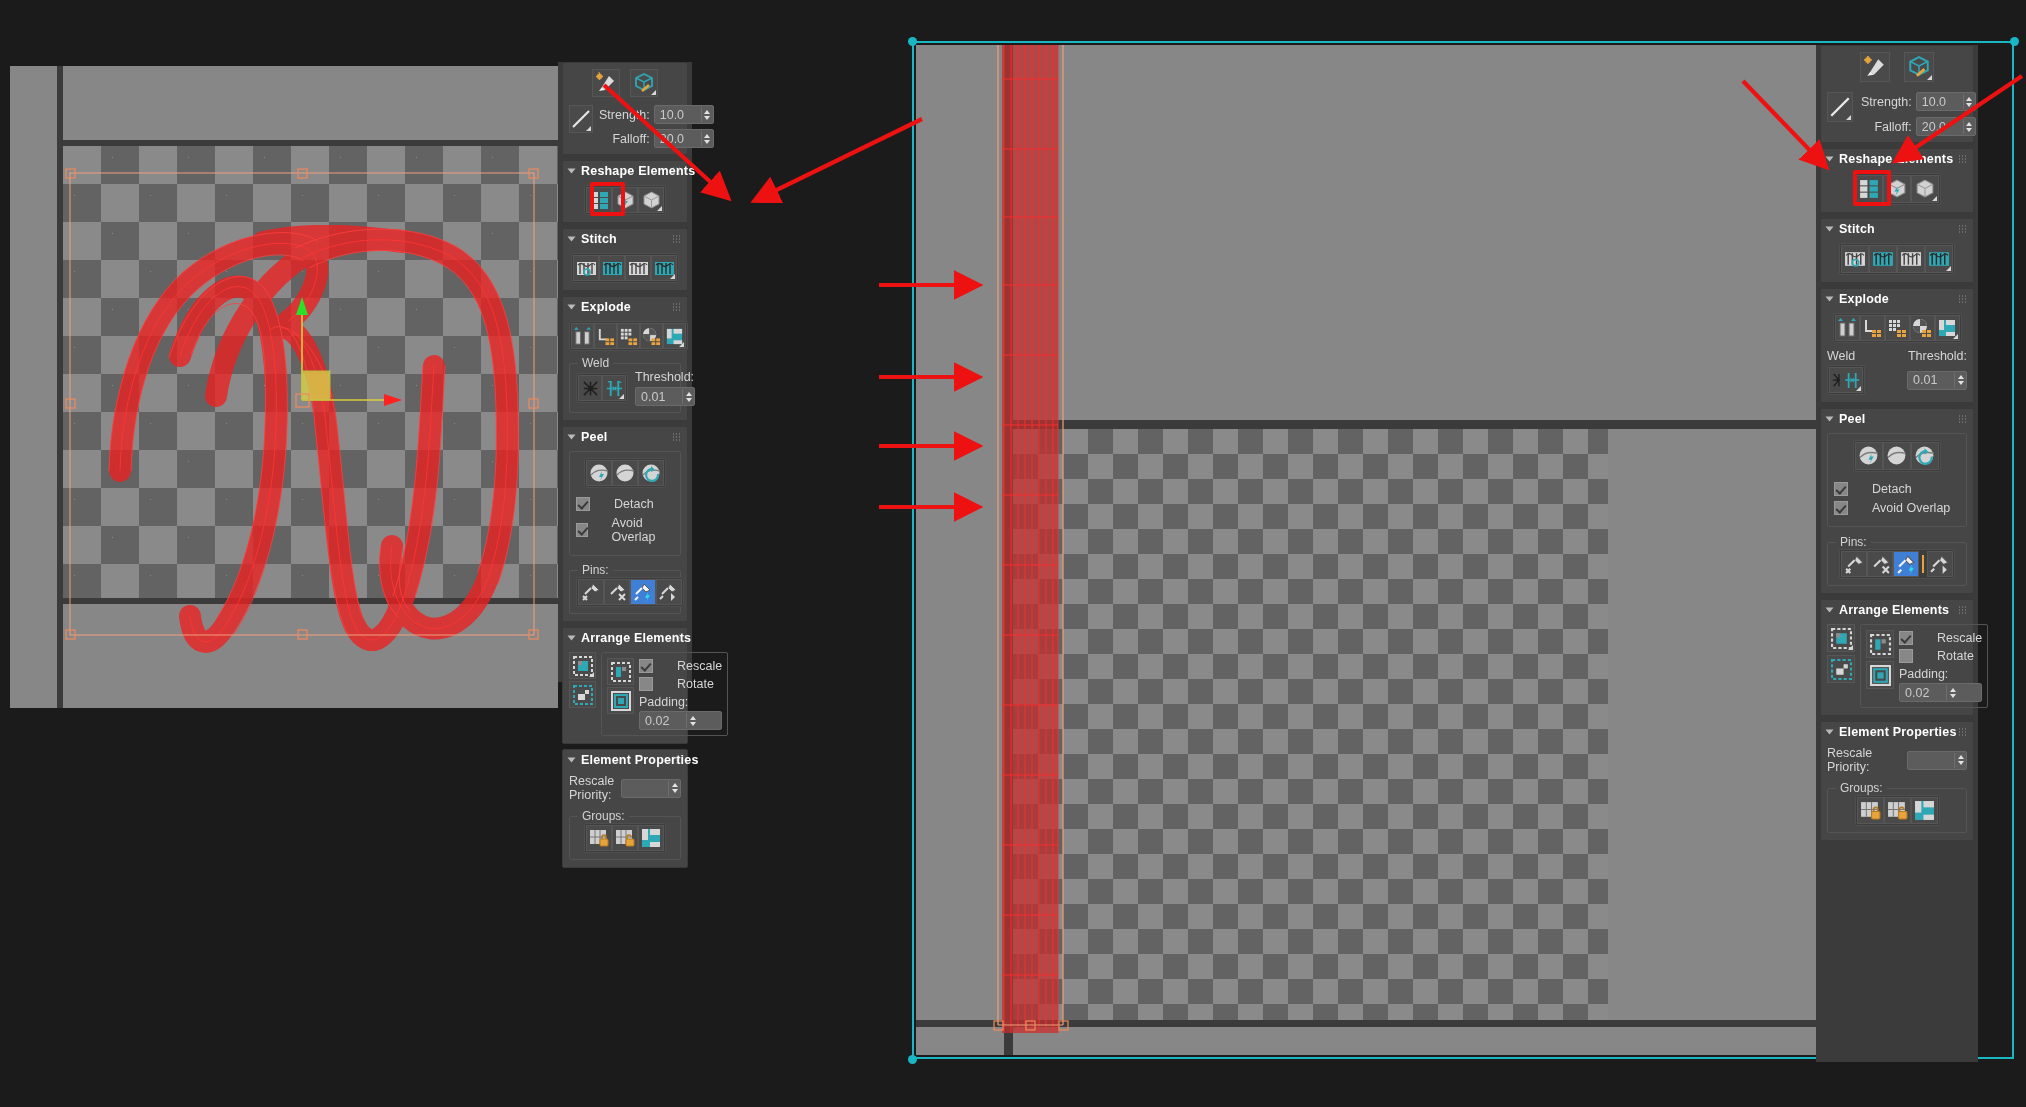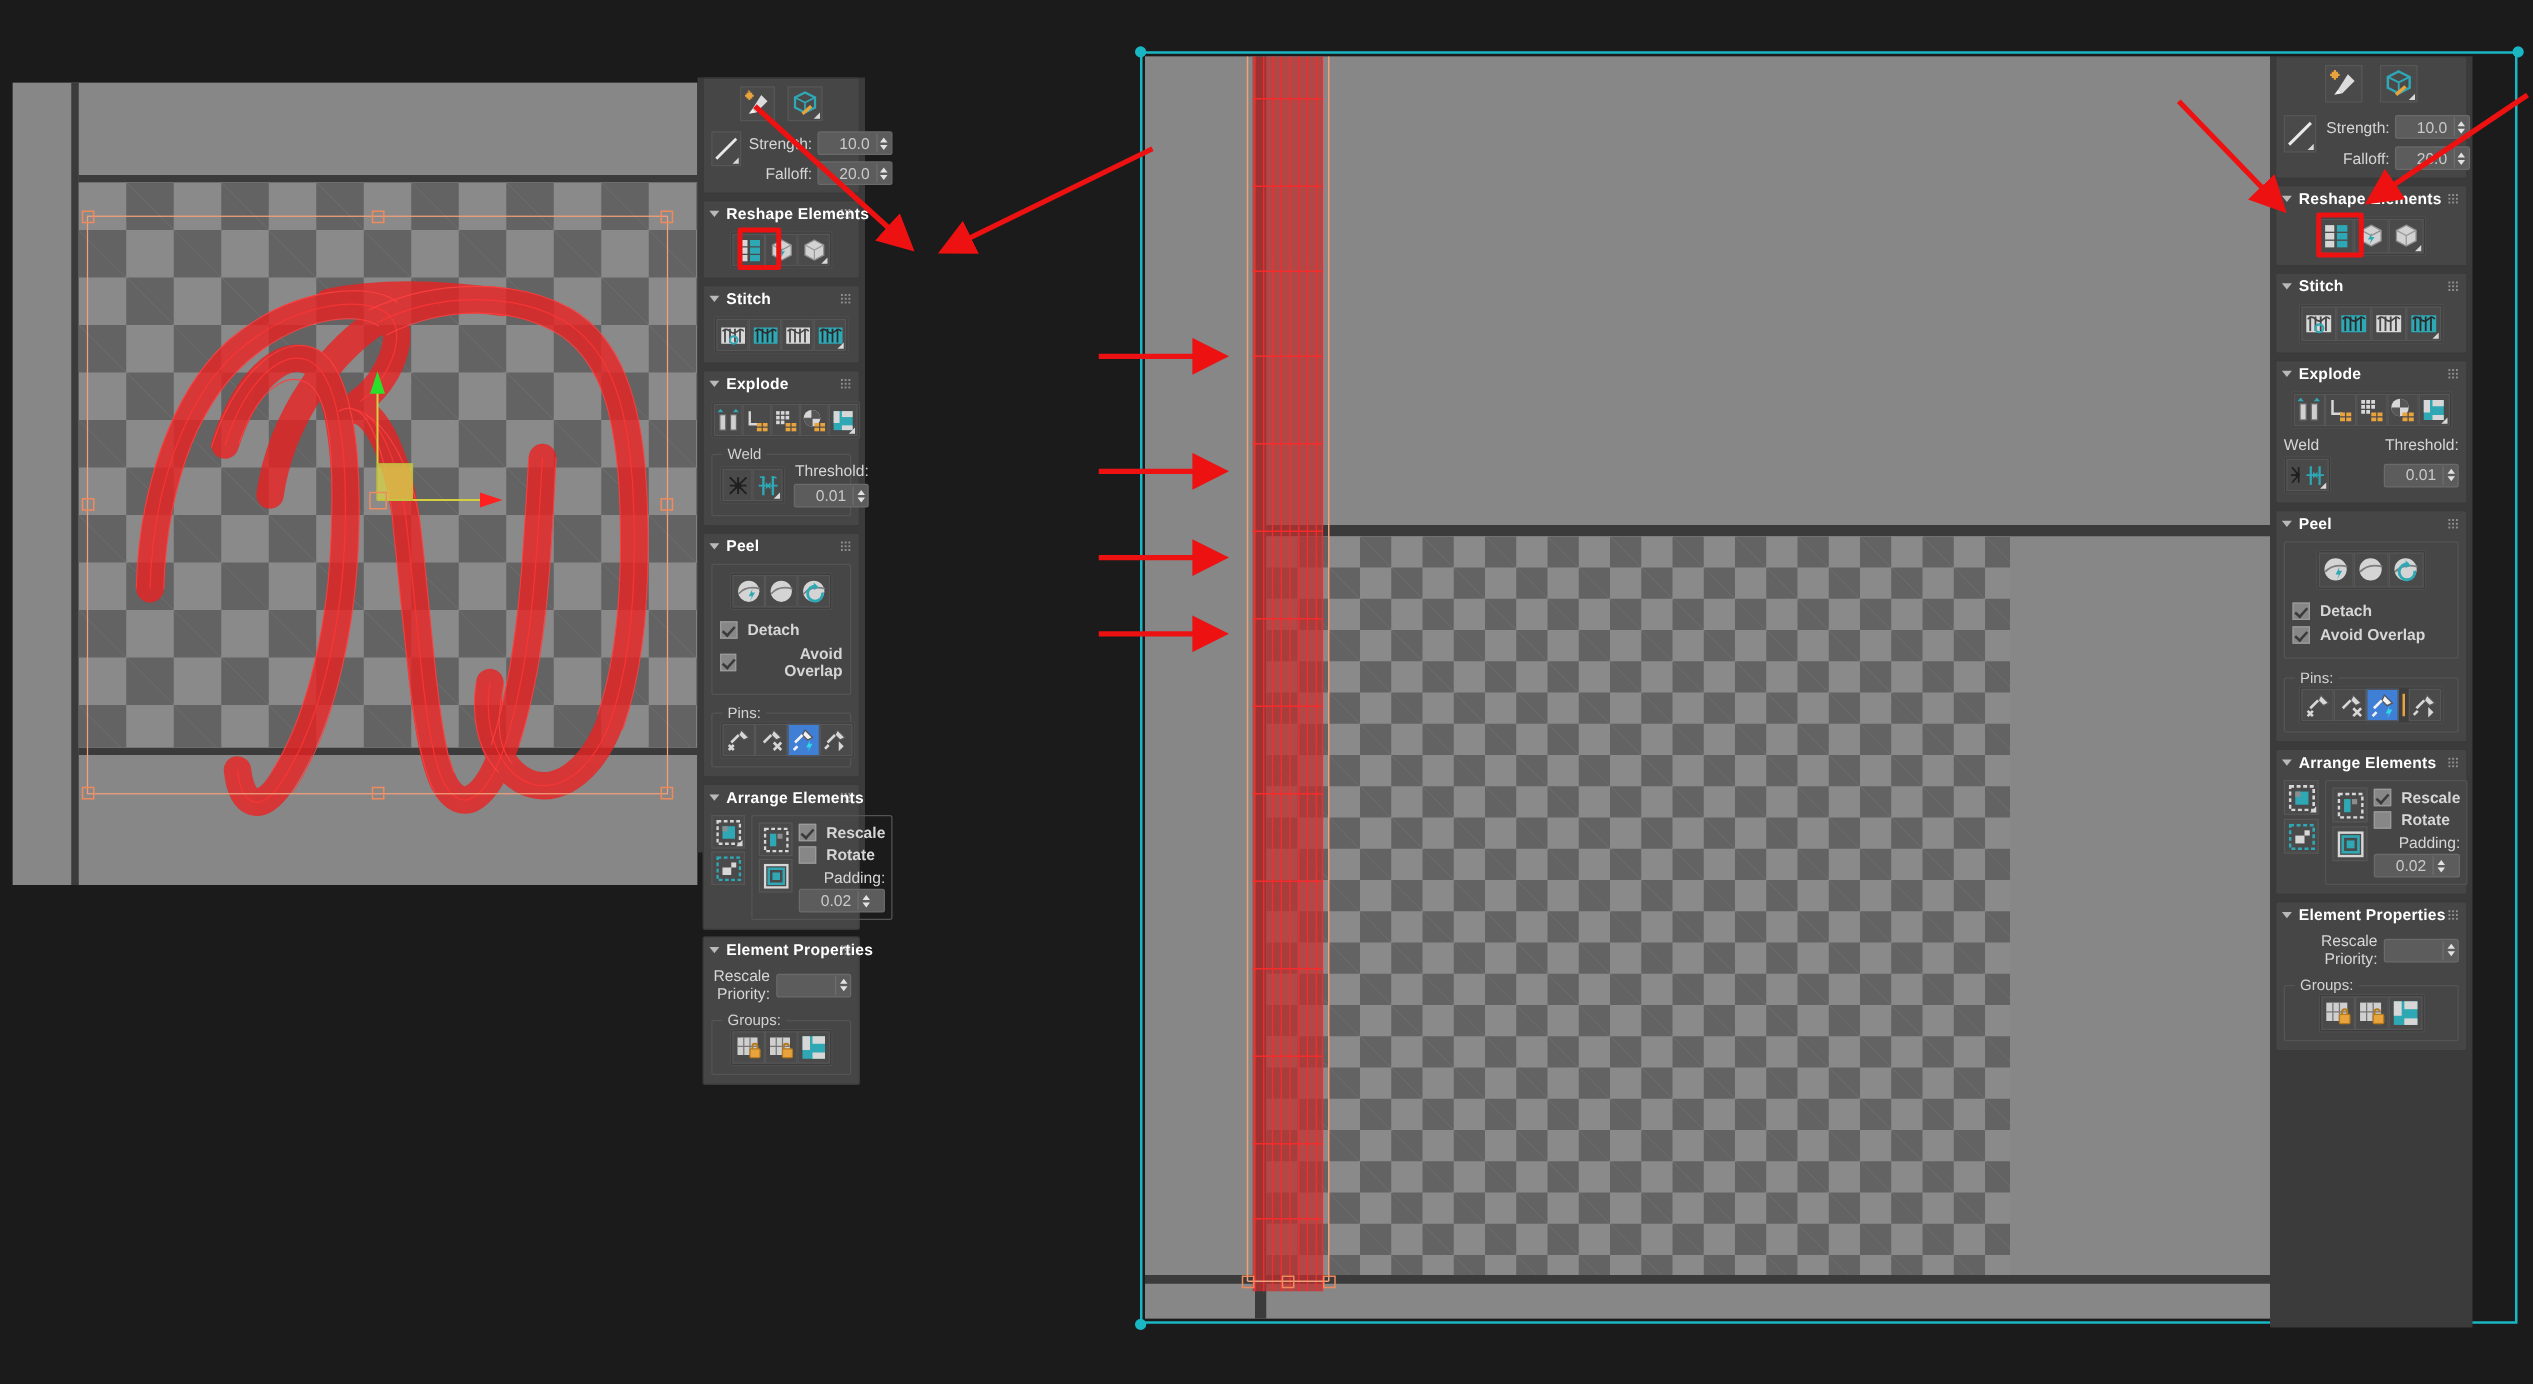--- a/index.html
+++ b/index.html
@@ -18,37 +18,37 @@
   .panel{position:absolute;background:#3b3b3b;}
   .rollout{background:#464646;border:1px solid #3a3a3a;border-radius:2px;margin:0 0 5px 0;position:relative;}
   .rollout-hd{display:flex;align-items:center;height:20px;padding:0 6px;position:relative;}
   .tri{width:0;height:0;border-left:5px solid #b9b9b9;border-top:4px solid transparent;border-bottom:4px solid transparent;
        transform:rotate(90deg);margin-right:7px;flex:0 0 auto;}
   .rollout-title{color:#ffffff;font-weight:bold;font-size:12.5px;letter-spacing:.2px;white-space:nowrap;}
   .grip{position:absolute;right:6px;top:50%;transform:translateY(-50%);
         width:9px;height:9px;opacity:.55;
         background-image:radial-gradient(#cfcfcf 40%,transparent 41%);
         background-size:3px 3px;}
-  .rollout-body{padding:4px 6px 7px 6px;text-align:right;}
+  .rollout-body{padding:4px 6px 7px 6px;}
   .grpbox{border:1px solid #545454;border-radius:2px;padding:6px;position:relative;}
   .grplabel{position:absolute;top:-8px;left:8px;background:#464646;padding:0 4px;color:#d2d2d2;font-size:12px;}
   .btnrow{display:flex;gap:0px;background:#3d3d3d;border:1px solid #4e4e4e;border-radius:2px;padding:1px;width:max-content;}
   .ibtn{width:26px;height:26px;background:#4a4a4a;border:1px solid #565656;
         display:flex;align-items:center;justify-content:center;position:relative;box-sizing:border-box;}
   .ibtn.blue{background:#3f7fd6;}
   .corner:after{content:"";position:absolute;right:1px;bottom:1px;border-left:5px solid transparent;border-bottom:5px solid #d8d8d8;}
   .lbl{color:#d6d6d6;font-size:12.5px;}
   .spin{display:flex;align-items:center;background:#5c5c5c;border:1px solid #6a6a6a;border-radius:2px;height:17px;}
   .spin .v{color:#c9c9c9;font-size:12.5px;padding:0 5px;min-width:36px;}
   .spin .ar{width:11px;height:15px;display:flex;flex-direction:column;justify-content:center;align-items:center;
             border-left:1px solid #6e6e6e;gap:2px;}
   .spin .ar i{display:block;width:0;height:0;border-left:3.5px solid transparent;border-right:3.5px solid transparent;}
   .spin .ar i.u{border-bottom:4px solid #e2e2e2;}
   .spin .ar i.d{border-top:4px solid #e2e2e2;}
-  .cbrow{display:flex;align-items:center;gap:8px;margin:5px 0;font-weight:bold;}
+  .cbrow{display:flex;align-items:center;gap:24px;margin:5px 0;}
   .cb{width:14px;height:14px;background:#878787;border:1px solid #9a9a9a;position:relative;box-sizing:border-box;}
   .cb.on:after{content:"";position:absolute;left:3px;top:1px;width:4px;height:8px;border:solid #3a3a3a;border-width:0 2px 2px 0;transform:rotate(42deg);}
   .sel-red{position:absolute;border:4px solid #ee1111;border-radius:2px;box-sizing:border-box;pointer-events:none;}
   
   .arrow{position:absolute;pointer-events:none;}
   
   .cyanframe{position:absolute;border:2px solid #19b6c4;box-sizing:border-box;pointer-events:none;}
   .cyandot{position:absolute;width:9px;height:9px;border-radius:50%;background:#19b6c4;}
 </style>
 </head>

